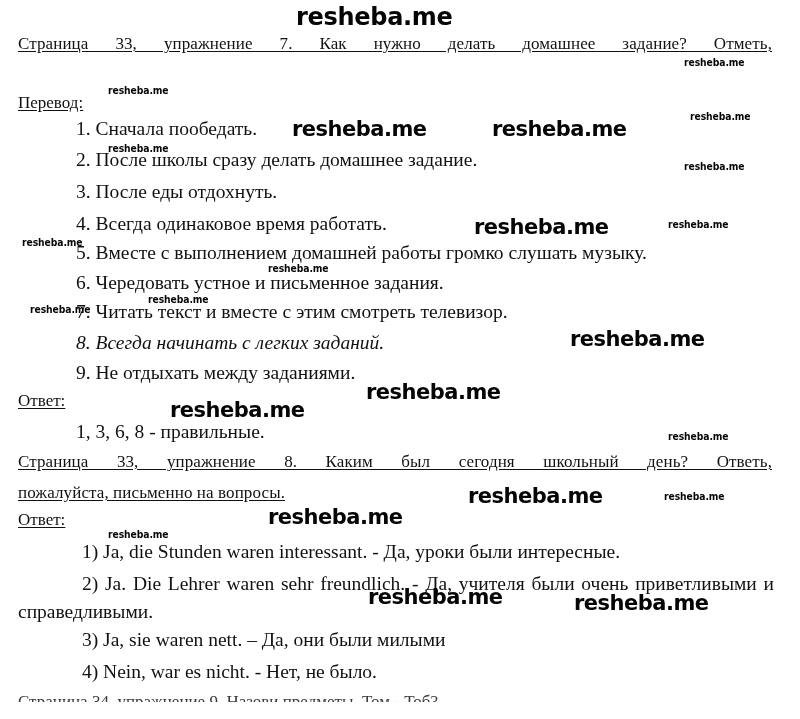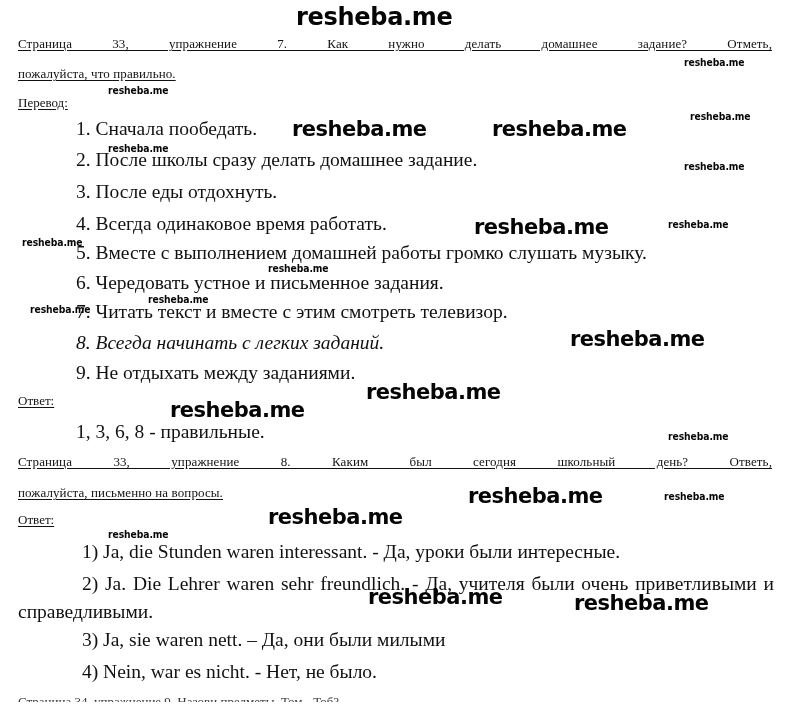--- a/index.html
+++ b/index.html
@@ -25,21 +25,21 @@
     position: absolute;
     left: 0; top: 0;
     width: 800px;
     height: 719px;
     z-index: 1;
   }
 
   .line {
     position: absolute;
     font-family: "Liberation Serif", "DejaVu Serif", serif;
-    font-size: 13px;
+    font-size: 17px;
     line-height: 23px;
     color: #111111;
     white-space: nowrap;
   }
 
   .heading {
     text-decoration: underline;
     text-underline-offset: 2px;
     white-space: normal;
     letter-spacing: 0.1px;
@@ -108,21 +108,20 @@
 </style>
 </head>
 <body>
 
 <div id="page">
 
   <div id="doc">
 
     <div class="line heading justified" style="left:18px; top:32px; width:754px;">Страница 33, упражнение 7. Как нужно делать домашнее задание? Отметь,</div>
 
-    <div class="line heading" style="left:18px; top:62px;">пожалуйста, что правильно.</div>
 
     <div class="line label-underline" style="left:18px; top:91px;">Перевод:</div>
 
     <div class="line item" style="left:76px; top:117px;">1. Сначала пообедать.</div>
     <div class="line item" style="left:76px; top:148px;text-align:center;">2. После школы сразу делать домашнее задание.</div>
     <div class="line item" style="left:76px; top:180px;">3. После еды отдохнуть.</div>
     <div class="line item" style="left:76px; top:212px;">4. Всегда одинаковое время работать.</div>
     <div class="line item" style="left:76px; top:241px;">5. Вместе с выполнением домашней работы громко слушать музыку.</div>
     <div class="line item" style="left:76px; top:271px;">6. Чередовать устное и письменное задания.</div>
     <div class="line item" style="left:76px; top:300px;">7. Читать текст и вместе с этим смотреть телевизор.</div>

